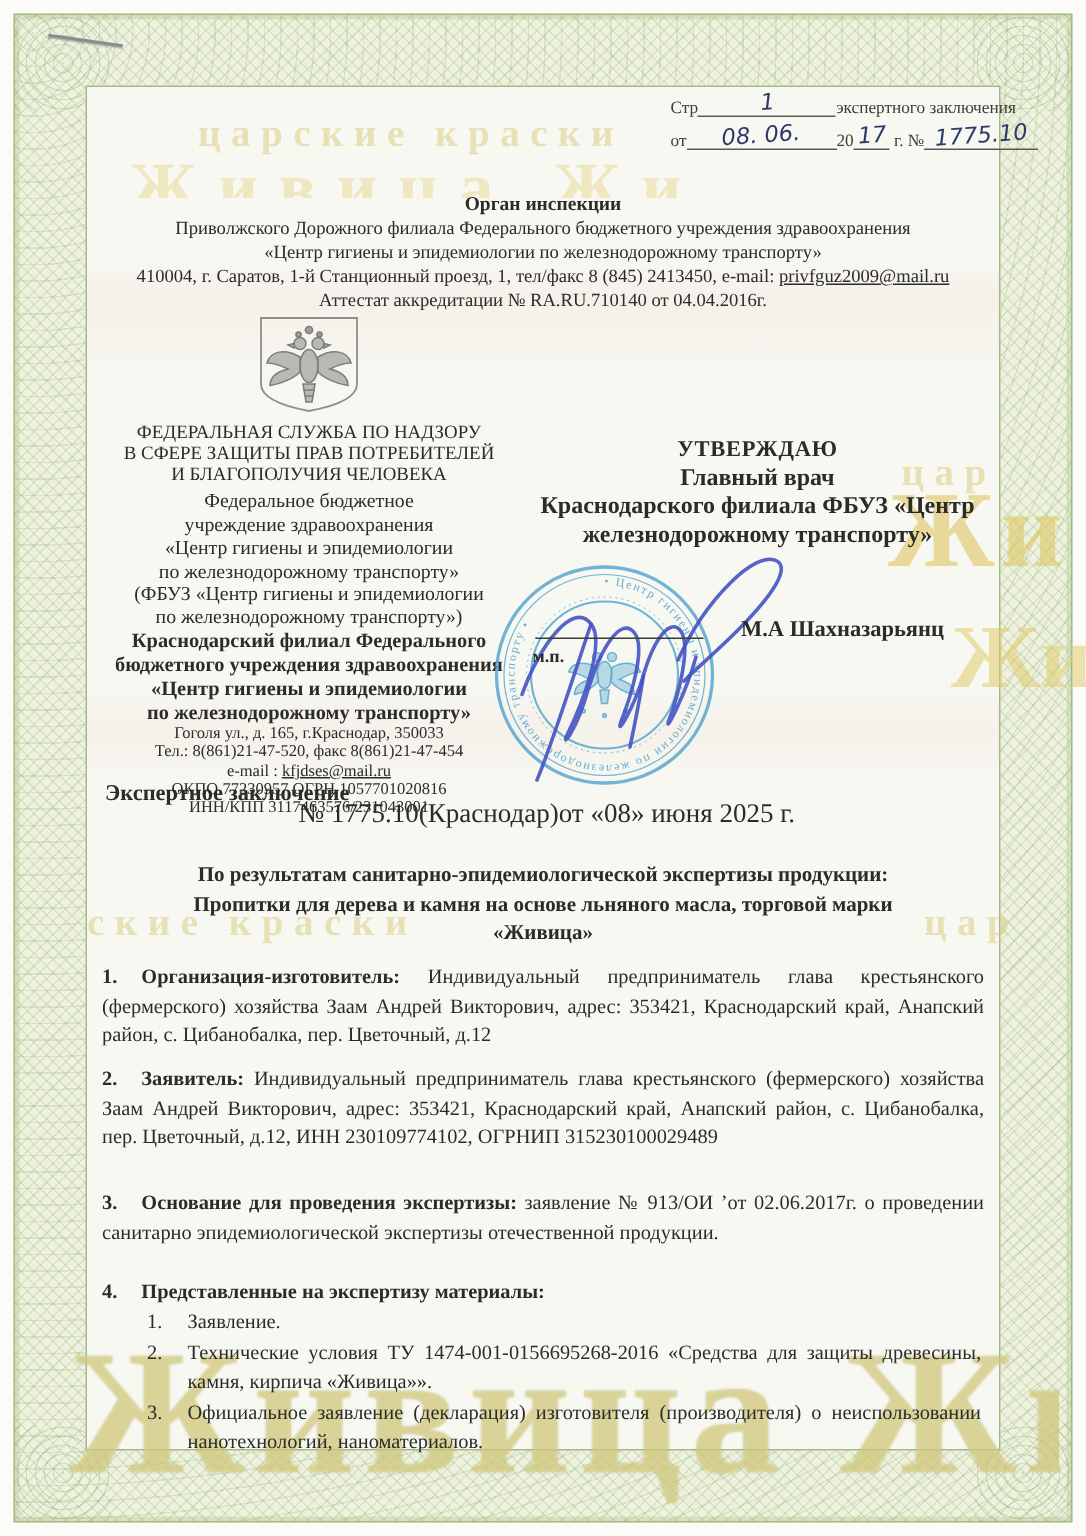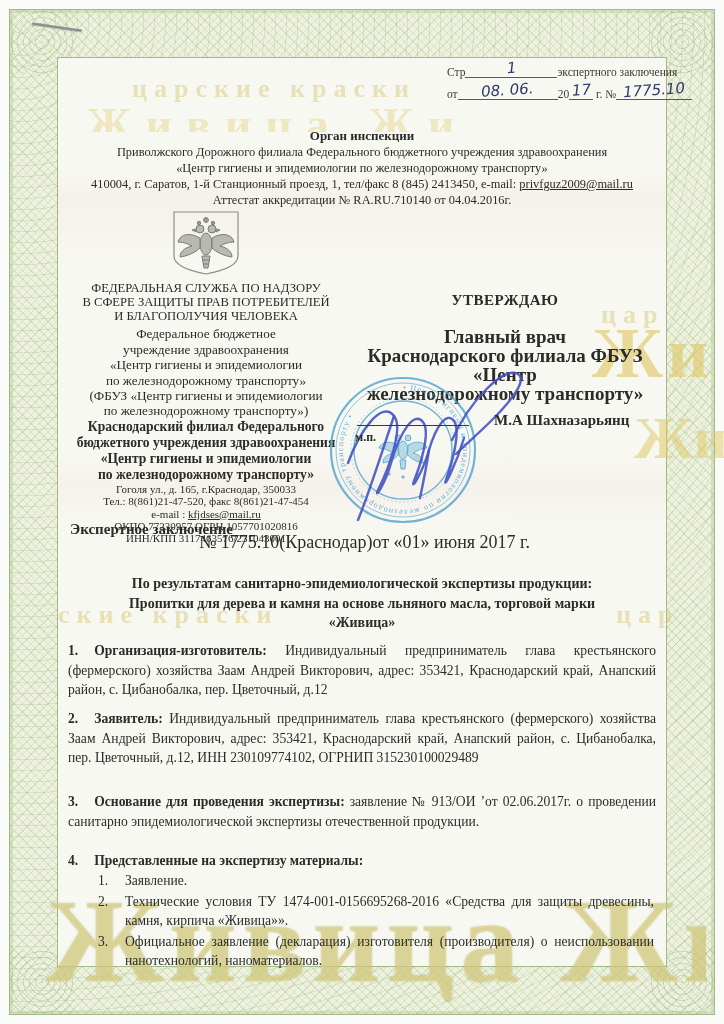--- a/index.html
+++ b/index.html
@@ -70,21 +70,21 @@
   
   .issuer{position:absolute; left:60px; top:210px; width:292px; text-align:center;}
   .arms{margin:0 auto 6px auto; display:block;}
   .svc{font-size:12.6px; line-height:13.8px;}
   .fbuz{font-size:13.2px; line-height:15.4px; margin-top:3px;}
   .branch{font-size:13.6px; line-height:16px; font-weight:bold;}
   .contact{font-size:11px; line-height:12.4px;}
   
   .approval{position:absolute; left:352px; top:292px; width:306px; text-align:center;}
   .approve-label{font-weight:bold; font-size:15px; letter-spacing:.5px;}
-  .approver{font-weight:bold; font-size:19px; line-height:19px; margin-top:18px;}
+  .approver{font-weight:bold; font-size:16px; line-height:19px; }
   .sig-line{position:absolute; left:357px; top:425px; width:112px; height:1px; background:#3a3a36;}
   .approver-name{position:absolute; left:494px; top:412px; font-weight:bold; font-size:15px; white-space:nowrap;}
   .mp{position:absolute; left:355px; top:430px; font-weight:bold; font-size:12px;}
   .stamp{position:absolute; left:323px; top:370px; opacity:.92;}
   .signature{position:absolute; left:330px; top:338px;}
   
   .conc-title{position:absolute; left:70px; top:521px; width:584px; text-align:left; font-weight:bold; font-size:15px;}
   .numdate{position:absolute; left:88px; top:532px; width:553px; display:flex; justify-content:center; font-size:18px;}
   .subject{position:absolute; left:70px; top:574px; width:584px; text-align:center; font-weight:bold; font-size:14px; line-height:19.5px;}
   
@@ -227,21 +227,21 @@
     </g>
   </svg>
 
   <div class="sig-line"></div>
   <div class="approver-name">М.А Шахназарьянц</div>
   <div class="mp">м.п.</div>
 
   <div class="conc-title">Экспертное заключение</div>
   <div class="numdate">
     <span>№ 1775.10(Краснодар)</span>
-    <span>от «01» июня  2017 г.</span>
+    <span>от «08» июня  2025 г.</span>
   </div>
   <div class="subject">
     <div>По результатам санитарно-эпидемиологической экспертизы продукции:</div>
     <div>Пропитки для дерева и камня на основе льняного масла, торговой  марки</div>
     <div>«Живица»</div>
   </div>
 
   <p class="sec s1">
     <span class="num">1.</span><span class="b">Организация-изготовитель:</span> <span>Индивидуальный предприниматель глава крестьянского (фермерского) хозяйства Заам Андрей Викторович, адрес: 353421, Краснодарский край, Анапский район, с. Цибанобалка, пер. Цветочный, д.12</span>
   </p>

